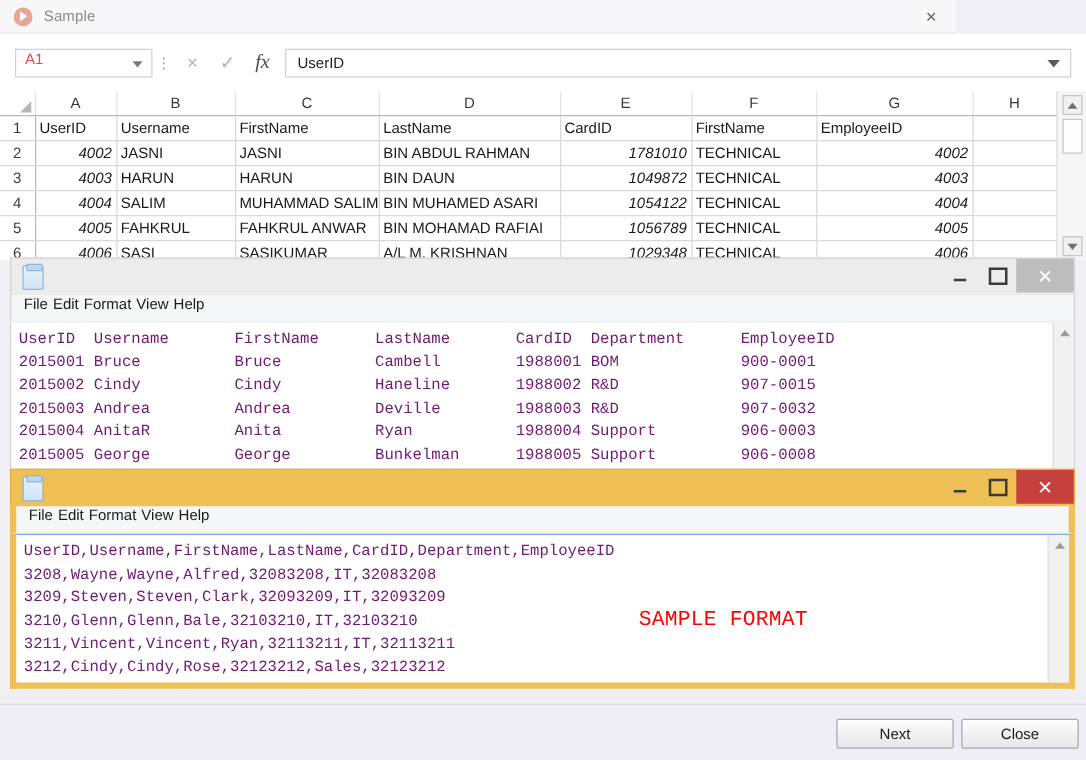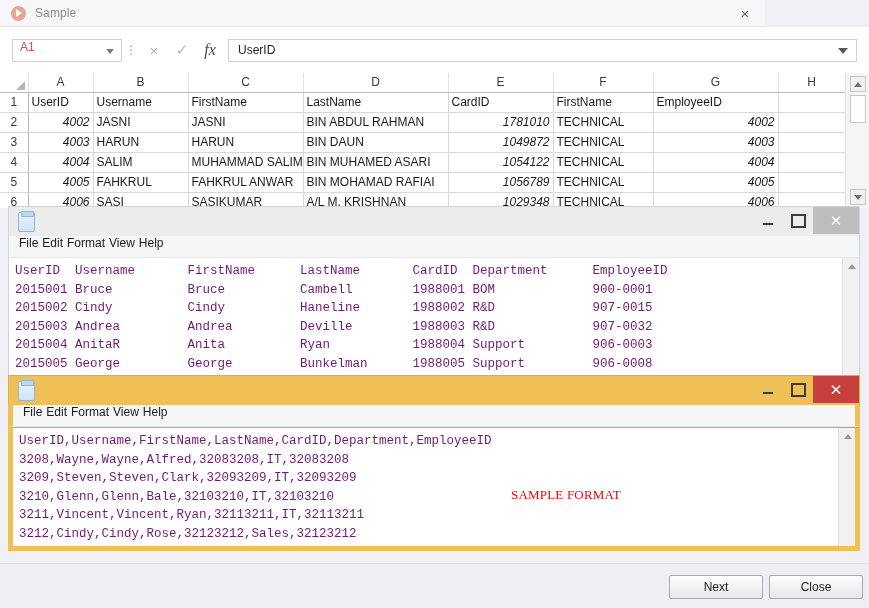--- a/index.html
+++ b/index.html
@@ -218,23 +218,23 @@
     height: 124px;
     border-left: 5px solid #eec055; border-right: 5px solid #eec055;
     border-top: 1px solid #7fb0dd; border-bottom: 5px solid #eec055;
   }
   #np-csv .np-body::after {
     content: ""; position: absolute; left: 0; right: 0; top: 0; height: 0;
   }
 
   .sample-format {
     position: absolute; left: 511px; top: 487px;
-    font-size: 13px; color: #ff0000;
+    font-size: 17px; color: #ff0000;
     letter-spacing: .2px;
-    font-family: Liberation Serif, serif;
+    font-family: Liberation Mono, monospace;
   }
 
   
   .footer {
     position: absolute; left: 0; bottom: 0; width: 869px; height: 45px;
     background: #eeeef4; border-top: 1px solid #dcdce4;
   }
   .btn {
     position: absolute; top: 11px; width: 94px; height: 24px;
     background: linear-gradient(#fdfdfd, #e7e7ea);

